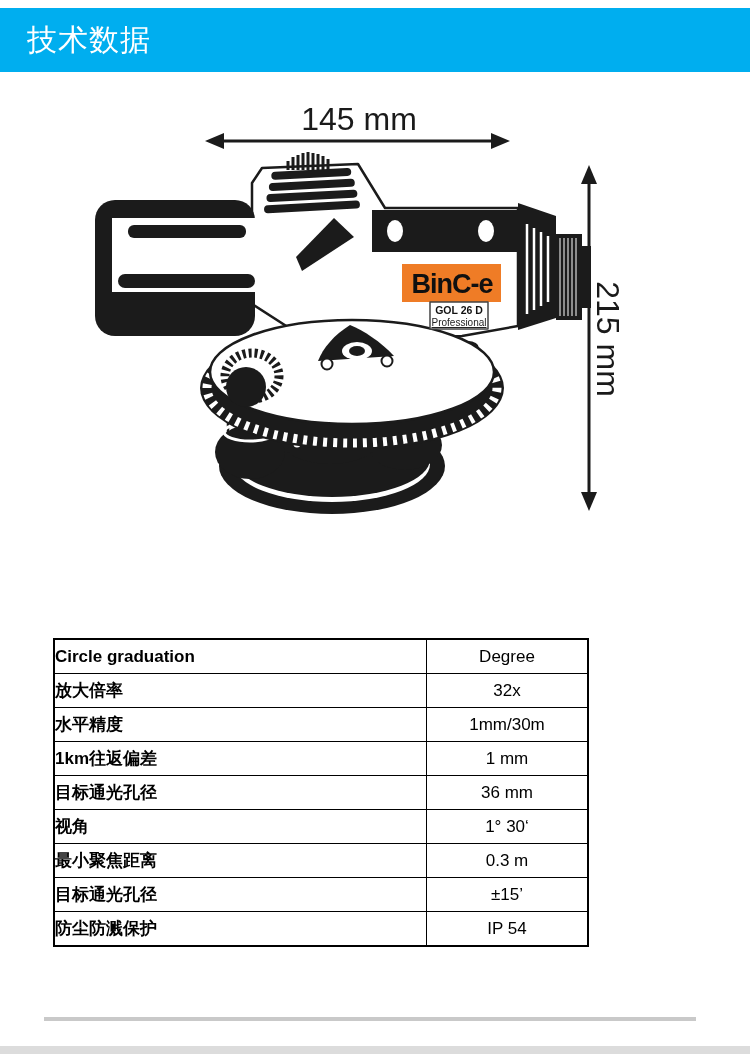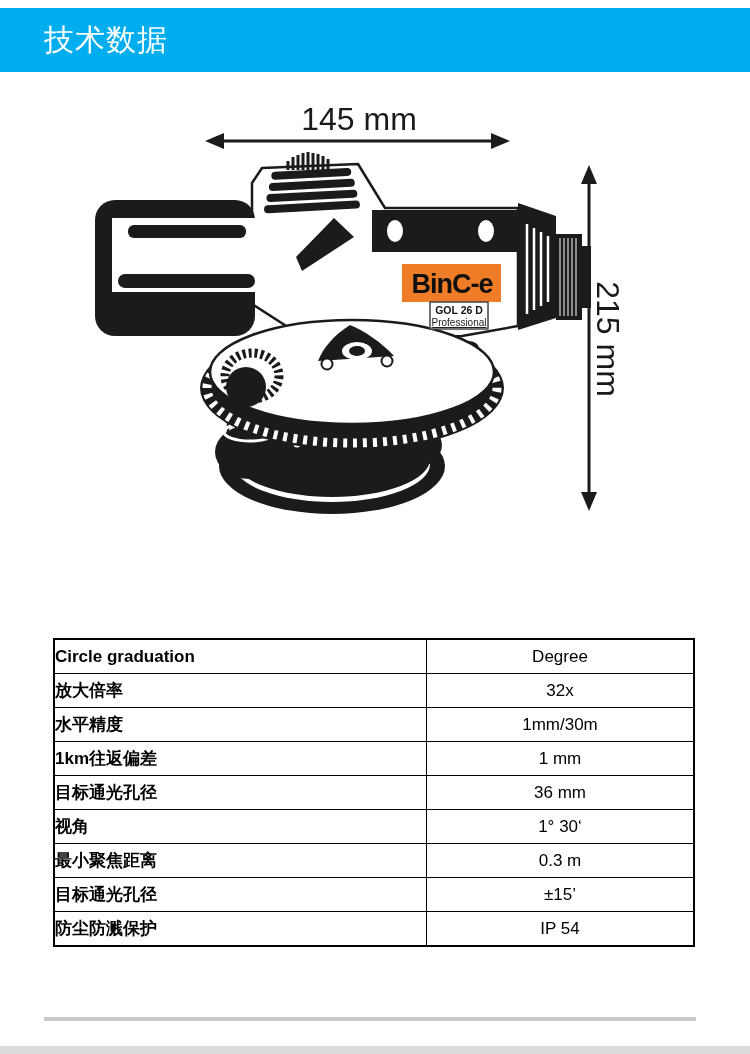--- a/index.html
+++ b/index.html
@@ -6,21 +6,21 @@
   body {
     width:750px; height:1054px; position:relative; overflow:hidden;
     font-family:"Liberation Sans","DejaVu Sans",sans-serif;
     -webkit-font-smoothing:antialiased;
   }
   
   .section-header {
     position:absolute; top:8px; left:0; width:750px; height:64px;
     background:#00AEEF; color:#ffffff;
     display:flex; align-items:center;
-    padding-left:44px; box-sizing:border-box;
+    padding-left:27px; box-sizing:border-box;
     font-size:30px; letter-spacing:1px;
   }
   
   .figure { position:absolute; top:88px; left:0; width:750px; height:550px; }
   .figure svg { display:block; }
   svg text.dim {
     font-family:"Liberation Sans","DejaVu Sans",sans-serif;
     font-size:32px; fill:#1a1a1a;
   }
   svg text.brand {
@@ -30,21 +30,21 @@
   svg text.model {
     font-family:"Liberation Sans","DejaVu Sans",sans-serif;
     font-size:10.5px; font-weight:bold; fill:#111;
   }
   svg text.model-sub {
     font-family:"Liberation Sans","DejaVu Sans",sans-serif;
     font-size:10px; fill:#222; text-decoration:underline;
   }
   
   table.specs {
-    position:absolute; top:638px; left:53px; width:642px;
+    position:absolute; top:638px; left:53px; width:536px;
     border-collapse:collapse; table-layout:fixed;
     border:2px solid #000;
   }
   table.specs td {
     border:1px solid #000; height:33px; padding:0;
     font-size:17px; color:#000; overflow:hidden; white-space:nowrap;
   }
   td.spec-label { width:371px; font-weight:bold; padding-left:10px; }
   td.spec-value { text-align:center;margin-top:44px; }
   .table-shadow {

